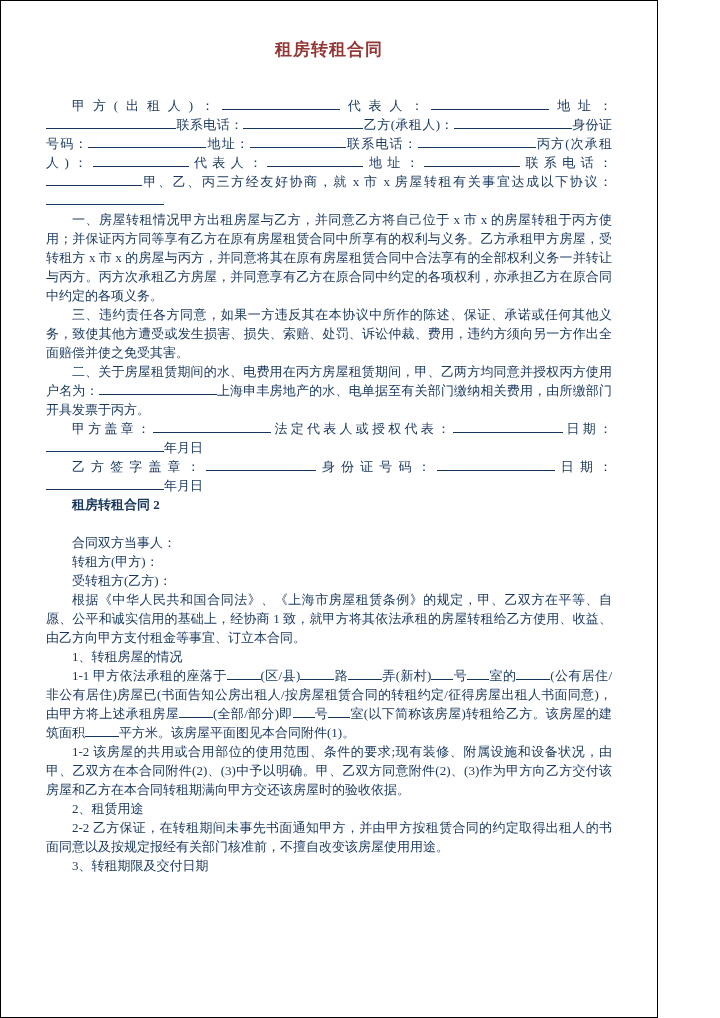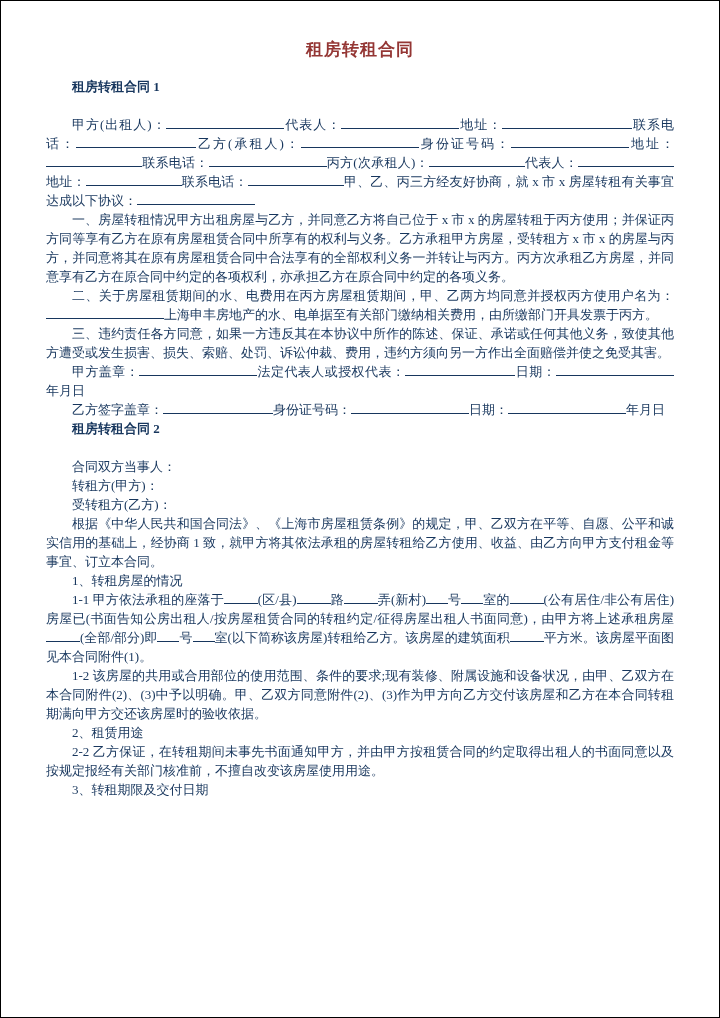--- a/index.html
+++ b/index.html
@@ -1,21 +1,21 @@
 <!DOCTYPE html>
 <html><head>
 <meta charset="utf-8">
 <style>
   html, body {
     margin: 0;
     padding: 0;
     background: #ffffff;
   }
   .page {
-    width: 720px;
+    width: 658px;
     height: 1018px;
     box-sizing: border-box;
     background: #ffffff;
     border: 1px solid #000000;
     padding: 38px 45px 30px 45px;
     overflow: hidden;
     font-family: "Liberation Serif", "DejaVu Serif", serif;
     color: #17365D;
   }
   h1.doc-title {
@@ -44,26 +44,25 @@
     border-bottom: 1px solid currentColor;
     vertical-align: baseline;
   }
 </style>
 </head>
 <body>
 
 <div class="page" style="color: rgb(23, 54, 93); border-color: rgb(0, 0, 0); background: rgb(255, 255, 255);">
   <h1 class="doc-title" style="color: rgb(148, 54, 52);">租房转租合同</h1>
   <div>
-      <p class="para subhead">租房转租合同 1</p>
       <p class="para spacer"></p>
       <p class="para body">甲方(出租人)：<span class="blank" style="width: 118px;"></span>代表人：<span class="blank" style="width: 118px;"></span>地址：<span class="blank" style="width: 130px;"></span>联系电话：<span class="blank" style="width: 120px;"></span>乙方(承租人)：<span class="blank" style="width: 118px;"></span>身份证号码：<span class="blank" style="width: 118px;"></span>地址：<span class="blank" style="width: 96px;"></span>联系电话：<span class="blank" style="width: 118px;"></span>丙方(次承租人)：<span class="blank" style="width: 96px;"></span>代表人：<span class="blank" style="width: 96px;"></span>地址：<span class="blank" style="width: 96px;"></span>联系电话：<span class="blank" style="width: 96px;"></span>甲、乙、丙三方经友好协商，就 x 市 x 房屋转租有关事宜达成以下协议：<span class="blank" style="width: 118px;"></span></p>
       <p class="para body">一、房屋转租情况甲方出租房屋与乙方，并同意乙方将自己位于 x 市 x 的房屋转租于丙方使用；并保证丙方同等享有乙方在原有房屋租赁合同中所享有的权利与义务。乙方承租甲方房屋，受转租方 x 市 x 的房屋与丙方，并同意将其在原有房屋租赁合同中合法享有的全部权利义务一并转让与丙方。丙方次承租乙方房屋，并同意享有乙方在原合同中约定的各项权利，亦承担乙方在原合同中约定的各项义务。</p>
+      <p class="para body">三、违约责任各方同意，如果一方违反其在本协议中所作的陈述、保证、承诺或任何其他义务，致使其他方遭受或发生损害、损失、索赔、处罚、诉讼仲裁、费用，违约方须向另一方作出全面赔偿并使之免受其害。</p>
       <p class="para body">二、关于房屋租赁期间的水、电费用在丙方房屋租赁期间，甲、乙两方均同意并授权丙方使用户名为：<span class="blank" style="width: 118px;"></span>上海申丰房地产的水、电单据至有关部门缴纳相关费用，由所缴部门开具发票于丙方。</p>
-      <p class="para body">三、违约责任各方同意，如果一方违反其在本协议中所作的陈述、保证、承诺或任何其他义务，致使其他方遭受或发生损害、损失、索赔、处罚、诉讼仲裁、费用，违约方须向另一方作出全面赔偿并使之免受其害。</p>
       <p class="para body">甲方盖章：<span class="blank" style="width: 118px;"></span>法定代表人或授权代表：<span class="blank" style="width: 110px;"></span>日期：<span class="blank" style="width: 118px;"></span>年月日</p>
       <p class="para body">乙方签字盖章：<span class="blank" style="width: 110px;"></span>身份证号码：<span class="blank" style="width: 118px;"></span>日期：<span class="blank" style="width: 118px;"></span>年月日</p>
       <p class="para subhead">租房转租合同 2</p>
       <p class="para spacer"></p>
       <p class="para bold">合同双方当事人：</p>
       <p class="para bold">转租方(甲方)：</p>
       <p class="para bold">受转租方(乙方)：</p>
       <p class="para body">根据《中华人民共和国合同法》、《上海市房屋租赁条例》的规定，甲、乙双方在平等、自愿、公平和诚实信用的基础上，经协商 1 致，就甲方将其依法承租的房屋转租给乙方使用、收益、由乙方向甲方支付租金等事宜、订立本合同。</p>
       <p class="para bold">1、转租房屋的情况</p>
       <p class="para body">1-1 甲方依法承租的座落于<span class="blank" style="width: 34px;"></span>(区/县)<span class="blank" style="width: 34px;"></span>路<span class="blank" style="width: 34px;"></span>弄(新村)<span class="blank" style="width: 22px;"></span>号<span class="blank" style="width: 22px;"></span>室的<span class="blank" style="width: 34px;"></span>(公有居住/非公有居住)房屋已(书面告知公房出租人/按房屋租赁合同的转租约定/征得房屋出租人书面同意)，由甲方将上述承租房屋<span class="blank" style="width: 34px;"></span>(全部/部分)即<span class="blank" style="width: 22px;"></span>号<span class="blank" style="width: 22px;"></span>室(以下简称该房屋)转租给乙方。该房屋的建筑面积<span class="blank" style="width: 34px;"></span>平方米。该房屋平面图见本合同附件(1)。</p>

